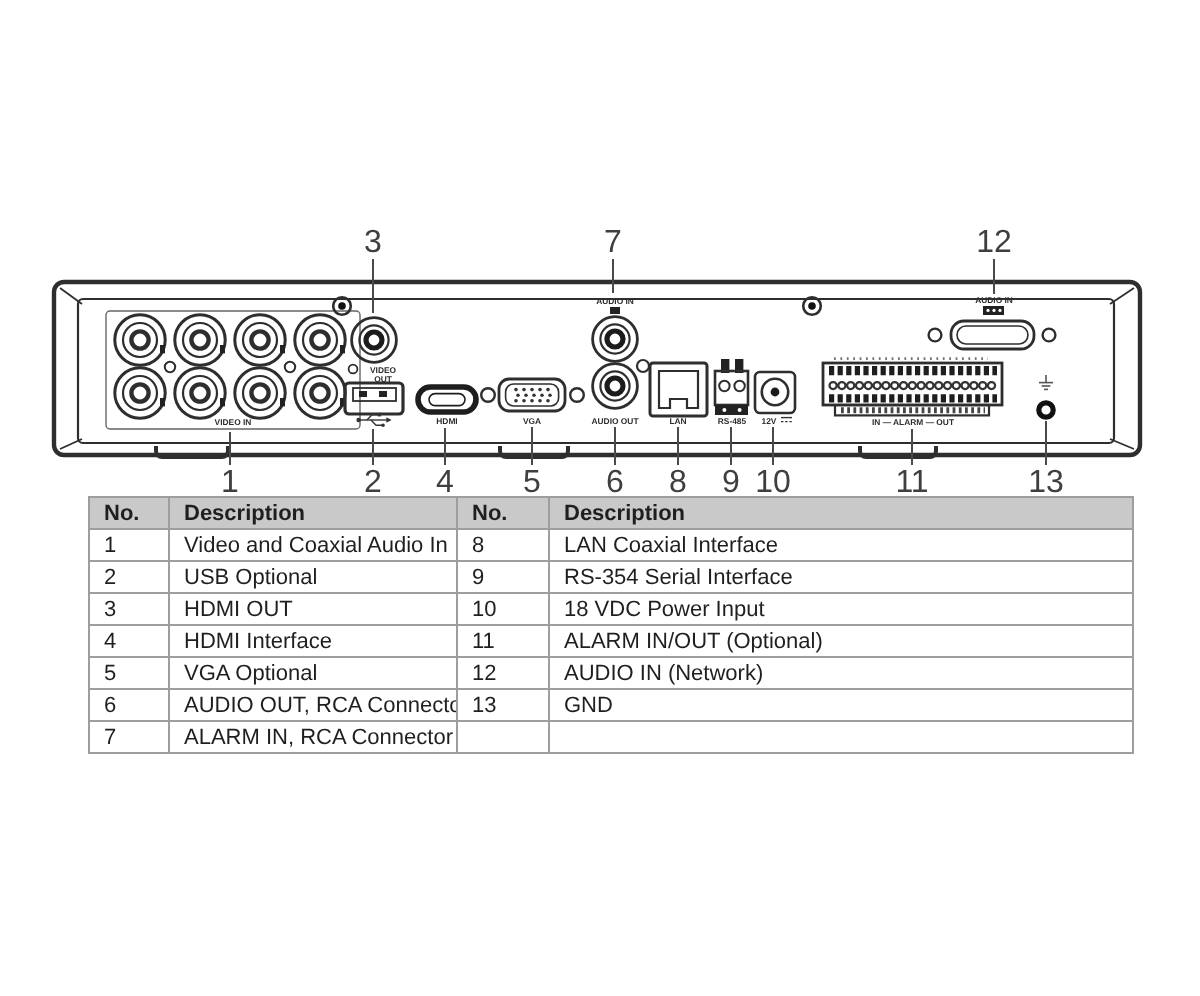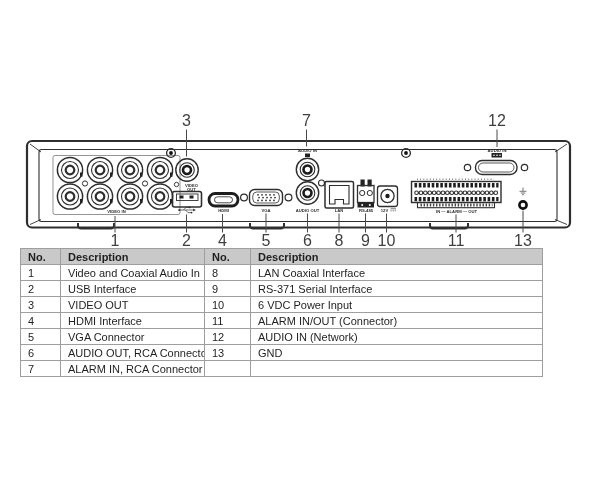--- a/index.html
+++ b/index.html
@@ -12,21 +12,21 @@
   .tinylabel{
     font-family:"Liberation Sans", sans-serif;
     font-size:4.2px;font-weight:bold;fill:#2e2e2e;
   }
   .callout-num{
     font-family:"Liberation Sans", sans-serif;
     font-size:16px;font-weight:400;fill:#3f3f3f;
   }
   .callout-line{stroke:#4a4a4a;stroke-width:1;}
   #spec-table{
-    position:absolute;left:20px;top:248px;width:522px;
+    position:absolute;left:44px;top:248px;width:522px;
     border-collapse:collapse;table-layout:fixed;
     font-size:11px;color:#1f1f1f;
   }
   #spec-table th,#spec-table td{
     border:1px solid #9e9e9e;height:15px;padding:0 4px 0 7px;
     text-align:left;vertical-align:middle;white-space:nowrap;overflow:hidden;
     font-weight:normal;
   }
   #spec-table th{background:#c9c9c9;font-weight:bold;}
   .col-no1{width:40px;} .col-desc1{width:144px;}
@@ -264,39 +264,39 @@
     <th>Description</th>
   </tr>
   <tr>
     <td>1</td>
     <td>Video and Coaxial Audio In</td>
     <td>8</td>
     <td>LAN Coaxial Interface</td>
   </tr>
   <tr>
     <td>2</td>
-    <td>USB Interface</td>
+    <td>USB Optional</td>
     <td>9</td>
-    <td>RS-371 Serial Interface</td>
+    <td>RS-354 Serial Interface</td>
   </tr>
   <tr>
     <td>3</td>
-    <td>VIDEO OUT</td>
+    <td>HDMI OUT</td>
     <td>10</td>
-    <td>6 VDC Power Input</td>
+    <td>18 VDC Power Input</td>
   </tr>
   <tr>
     <td>4</td>
     <td>HDMI Interface</td>
     <td>11</td>
-    <td>ALARM IN/OUT (Connector)</td>
+    <td>ALARM IN/OUT (Optional)</td>
   </tr>
   <tr>
     <td>5</td>
-    <td>VGA Connector</td>
+    <td>VGA Optional</td>
     <td>12</td>
     <td>AUDIO IN (Network)</td>
   </tr>
   <tr>
     <td>6</td>
     <td>AUDIO OUT, RCA Connector</td>
     <td>13</td>
     <td>GND</td>
   </tr>
   <tr>

